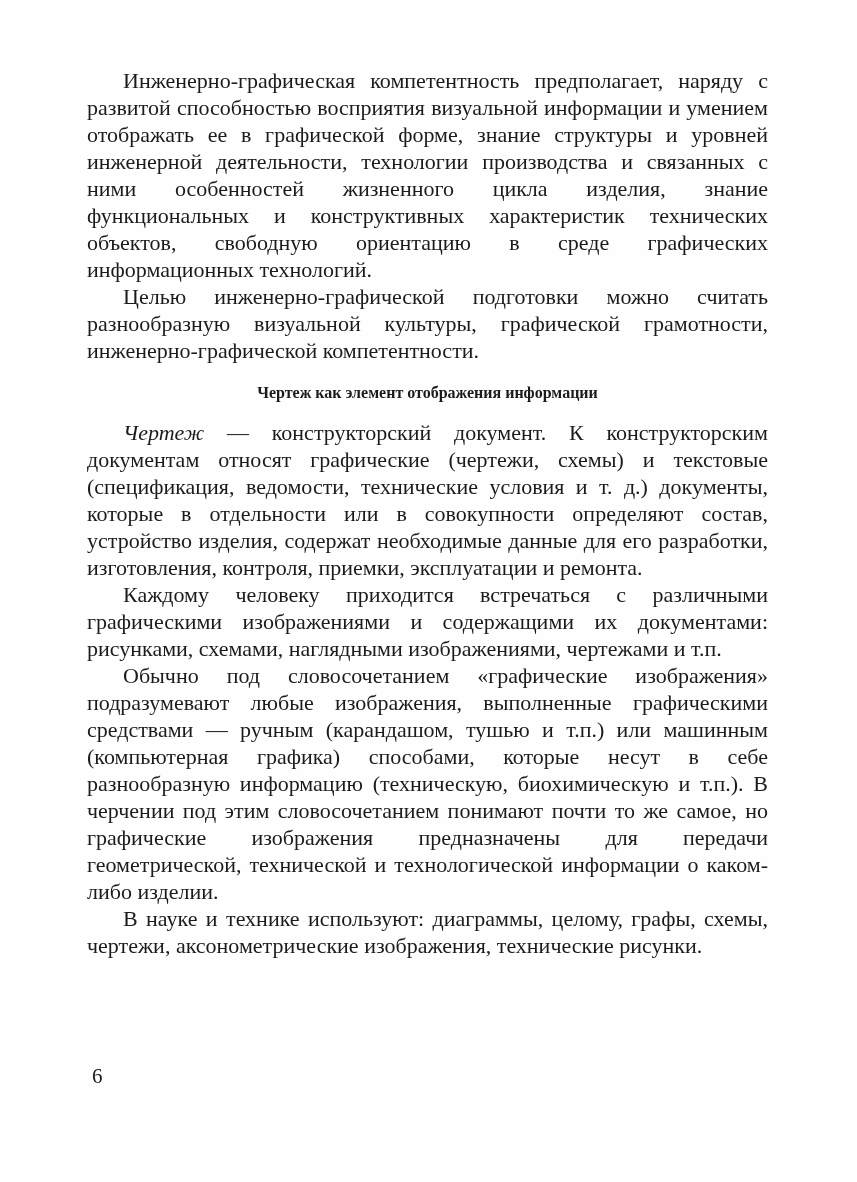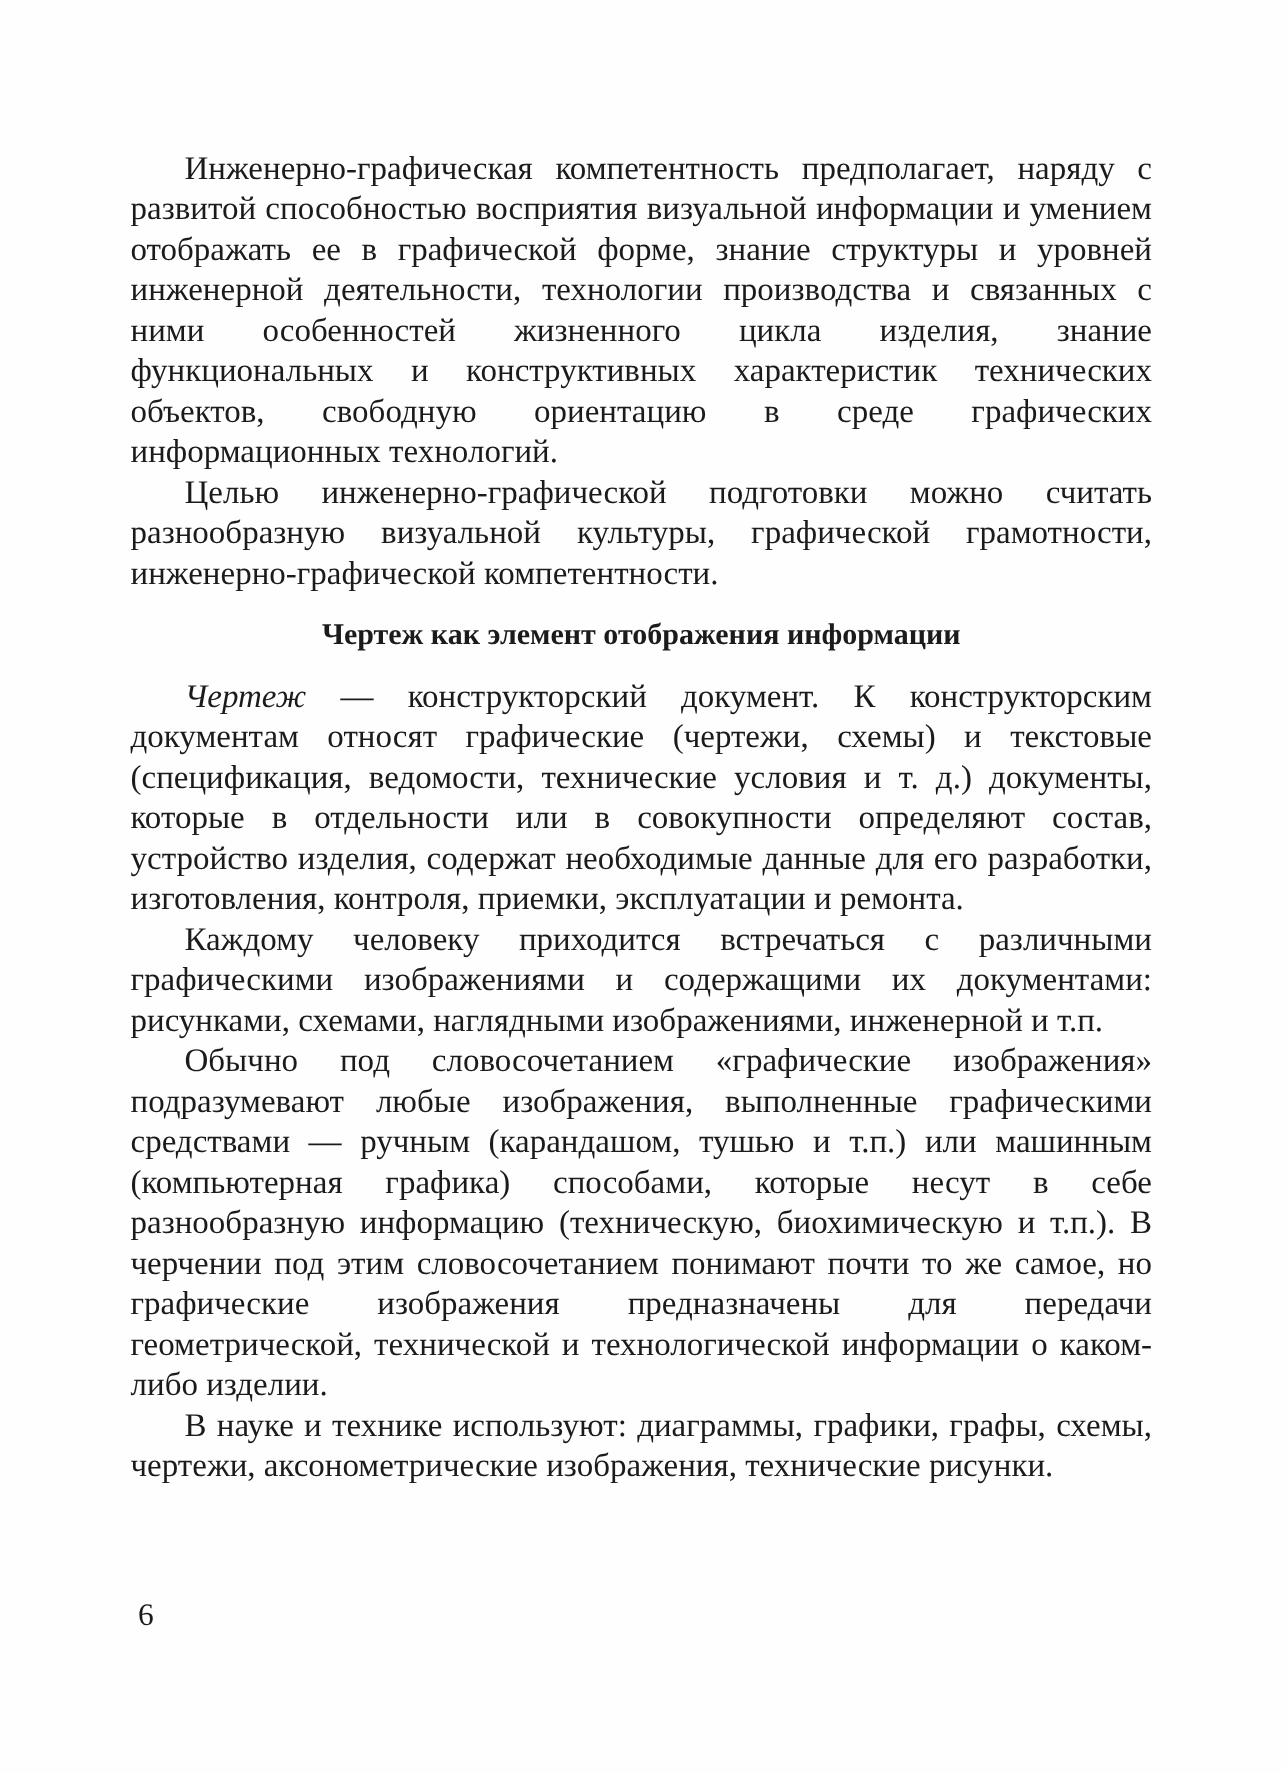--- a/index.html
+++ b/index.html
@@ -15,33 +15,33 @@
   }
   .page {
     position: relative;
     width: 857px;
     height: 1182px;
     background: #fefefe;
   }
   .content {
     position: absolute;
     left: 87px;
-    top: 98px;
+    top: 67px;
     width: 681px;
   }
   .para {
     font-size: 22px;
     line-height: 27px;
     text-align: justify;
     text-indent: 36px;
     hyphens: auto;
     -webkit-hyphens: auto;
   }
   .heading {
-    font-size: 20px;
+    font-size: 16px;
     line-height: 27px;
     font-weight: bold;
     text-align: center;
     text-indent: 0;
     margin: 15px 0 13px 0;
   }
   .para em, .heading em {
   }
   .page-number {
     position: absolute;
@@ -53,18 +53,18 @@
 </style>
 </head>
 <body>
 
 <div class="page">
   <div class="content">
       <p class="para"><span>Инженерно-графическая компетентность предполагает, наряду с развитой способностью восприятия визуальной информации и умением отображать ее в графической форме, знание структуры и уровней инженерной деятельности, технологии производства и связанных с ними особенностей жизненного цикла изделия, знание функциональных и конструктивных характеристик технических объектов, свободную ориентацию в среде графических информационных технологий.</span></p>
       <p class="para"><span>Целью инженерно-графической подготовки можно считать разнообразную визуальной культуры, графической грамотности, инженерно-графической компетентности.</span></p>
       <h2 class="heading"><span>Чертеж как элемент отображения информации</span></h2>
       <p class="para"><em>Чертеж</em><span> — конструкторский документ. К конструкторским документам относят графические (чертежи, схемы) и текстовые (спецификация, ведомости, технические условия и т. д.) документы, которые в отдельности или в совокупности определяют состав, устройство изделия, содержат необходимые данные для его разработки, изготовления, контроля, приемки, эксплуатации и ремонта.</span></p>
-      <p class="para"><span>Каждому человеку приходится встречаться с различными графическими изображениями и содержащими их документами: рисунками, схемами, наглядными изображениями, инженерной и т.п.</span></p>
+      <p class="para"><span>Каждому человеку приходится встречаться с различными графическими изображениями и содержащими их документами: рисунками, схемами, наглядными изображениями, чертежами и т.п.</span></p>
       <p class="para"><span>Обычно под словосочетанием «графические изображения» подразумевают любые изображения, выполненные графическими средствами — ручным (карандашом, тушью и т.п.) или машинным (компьютерная графика) способами, которые несут в себе разнообразную информацию (техническую, биохимическую и т.п.). В черчении под этим словосочетанием понимают почти то же самое, но графические изображения предназначены для передачи геометрической, технической и технологической информации о каком-либо изделии.</span></p>
-      <p class="para"><span>В науке и технике используют: диаграммы, графики, графы, схемы, чертежи, аксонометрические изображения, технические рисунки.</span></p>
+      <p class="para"><span>В науке и технике используют: диаграммы, целому, графы, схемы, чертежи, аксонометрические изображения, технические рисунки.</span></p>
     </div>
   <div class="page-number">6</div>
 </div>
 
 </body></html>

